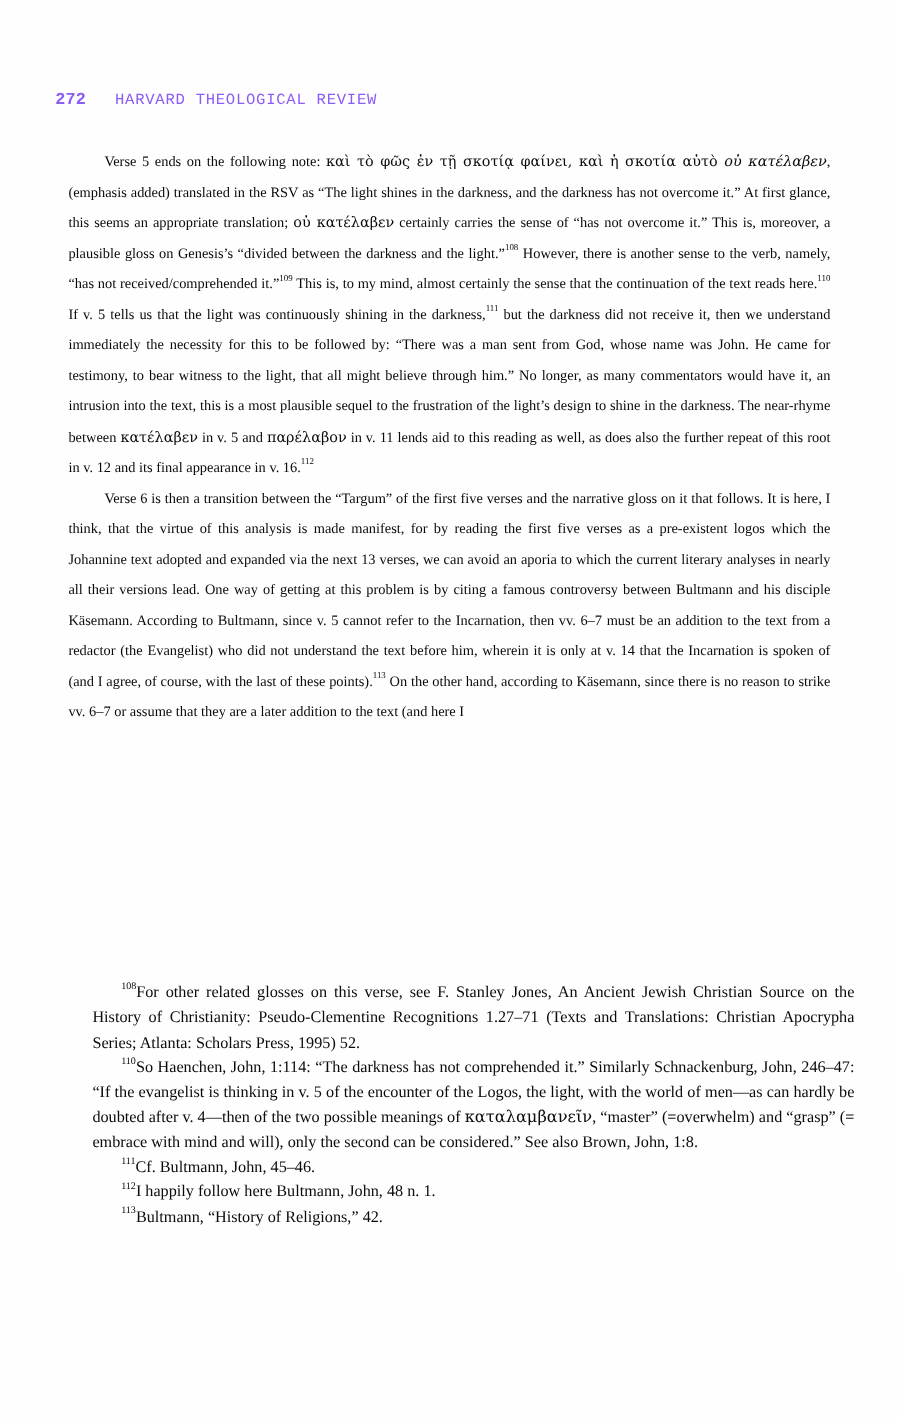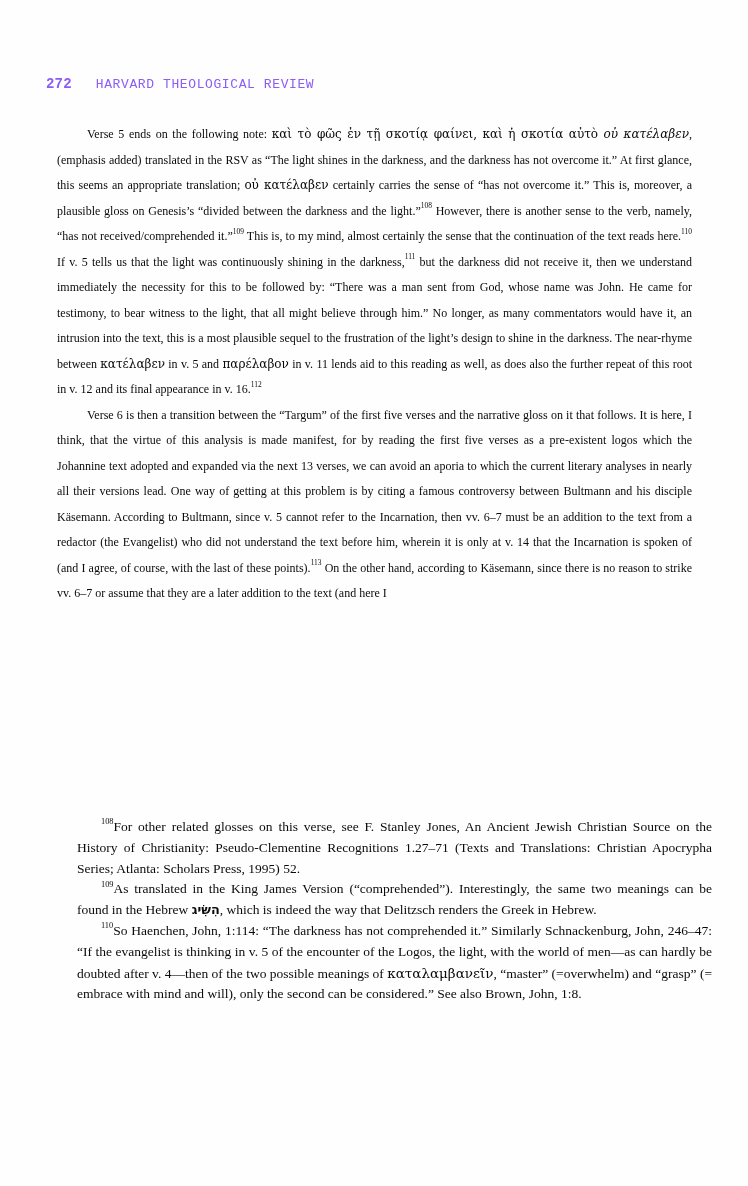--- a/index.html
+++ b/index.html
@@ -92,17 +92,19 @@
     <span class="page-num">272</span><span class="journal">HARVARD THEOLOGICAL REVIEW</span>
   </div>
 
   <div class="body-text" id="body-text">
       <p class="body-para"><span class="seg-normal">Verse 5 ends on the following note: </span><span class="seg-greek">καὶ τὸ φῶς ἐν τῇ σκοτίᾳ φαίνει, καὶ ἡ σκοτία αὐτὸ </span><span class="seg-greek-italic">οὐ κατέλαβεν</span><span class="seg-normal">, (emphasis added) translated in the RSV as “The light shines in the darkness, and the darkness has not overcome it.” At first glance, this seems an appropriate translation; </span><span class="seg-greek">οὐ κατέλαβεν</span><span class="seg-normal"> certainly carries the sense of “has not overcome it.” This is, moreover, a plausible gloss on Genesis’s “divided between the darkness and the light.”</span><sup class="seg-sup">108</sup><span class="seg-normal"> However, there is another sense to the verb, namely, “has not received/comprehended it.”</span><sup class="seg-sup">109</sup><span class="seg-normal"> This is, to my mind, almost certainly the sense that the continuation of the text reads here.</span><sup class="seg-sup">110</sup><span class="seg-normal"> If v. 5 tells us that the light was continuously shining in the darkness,</span><sup class="seg-sup">111</sup><span class="seg-normal"> but the darkness did not receive it, then we understand immediately the necessity for this to be followed by: “There was a man sent from God, whose name was John. He came for testimony, to bear witness to the light, that all might believe through him.” No longer, as many commentators would have it, an intrusion into the text, this is a most plausible sequel to the frustration of the light’s design to shine in the darkness. The near-rhyme between </span><span class="seg-greek">κατέλαβεν</span><span class="seg-normal"> in v. 5 and </span><span class="seg-greek">παρέλαβον</span><span class="seg-normal"> in v. 11 lends aid to this reading as well, as does also the further repeat of this root in v. 12 and its final appearance in v. 16.</span><sup class="seg-sup">112</sup></p>
       <p class="body-para"><span class="seg-normal">Verse 6 is then a transition between the “Targum” of the first five verses and the narrative gloss on it that follows. It is here, I think, that the virtue of this analysis is made manifest, for by reading the first five verses as a pre-existent logos which the Johannine text adopted and expanded via the next 13 verses, we can avoid an aporia to which the current literary analyses in nearly all their versions lead. One way of getting at this problem is by citing a famous controversy between Bultmann and his disciple Käsemann. According to Bultmann, since v. 5 </span><span class="seg-italic">cannot</span><span class="seg-normal"> refer to the Incarnation, then vv. 6–7 must be an addition to the text from a redactor (the Evangelist) who did not understand the text before him, wherein it is only at v. 14 that the Incarnation is spoken of (and I agree, of course, with the last of these points).</span><sup class="seg-sup">113</sup><span class="seg-normal"> On the other hand, according to Käsemann, since there is no reason to strike vv. 6–7 or assume that they are a later addition to the text (and here I</span></p>
     </div>
 
   <div class="footnotes" id="footnotes">
       <p class="footnote-para"><sup class="seg-sup">108</sup><span class="seg-normal">For other related glosses on this verse, see F. Stanley Jones, </span><span class="seg-italic">An Ancient Jewish Christian Source on the History of Christianity: Pseudo-Clementine Recognitions 1.27–71</span><span class="seg-normal"> (Texts and Translations: Christian Apocrypha Series; Atlanta: Scholars Press, 1995) 52.</span></p>
-      <p class="footnote-para"><sup class="seg-sup">109</sup><span class="seg-normal">As translated in the King James Version (“comprehended”). Interestingly, the same two meanings can be found in the Hebrew </span><span class="seg-hebrew">הִשִּׂיג</span><span class="seg-normal">, which is indeed the way that Delitzsch renders the Greek in Hebrew.</span></p>
       <p class="footnote-para"><sup class="seg-sup">110</sup><span class="seg-normal">So Haenchen, </span><span class="seg-italic">John</span><span class="seg-normal">, 1:114: “The darkness has not comprehended it.” Similarly Schnackenburg, </span><span class="seg-italic">John</span><span class="seg-normal">, 246–47: “If the evangelist is thinking in v. 5 of the encounter of the Logos, the light, with the world of men—as can hardly be doubted after v. 4—then of the two possible meanings of </span><span class="seg-greek">καταλαμβανεῖν</span><span class="seg-normal">, “master” (=overwhelm) and “grasp” (= embrace with mind and will), only the second can be considered.” See also Brown, </span><span class="seg-italic">John</span><span class="seg-normal">, 1:8.</span></p>
+      <p class="footnote-para"><sup class="seg-sup">111</sup><span class="seg-normal">Cf. Bultmann, </span><span class="seg-italic">John</span><span class="seg-normal">, 45–46.</span></p>
+      <p class="footnote-para"><sup class="seg-sup">112</sup><span class="seg-normal">I happily follow here Bultmann, </span><span class="seg-italic">John</span><span class="seg-normal">, 48 n. 1.</span></p>
+      <p class="footnote-para"><sup class="seg-sup">113</sup><span class="seg-normal">Bultmann, “History of Religions,” 42.</span></p>
     </div>
 
 </div>
 
 </body></html>

